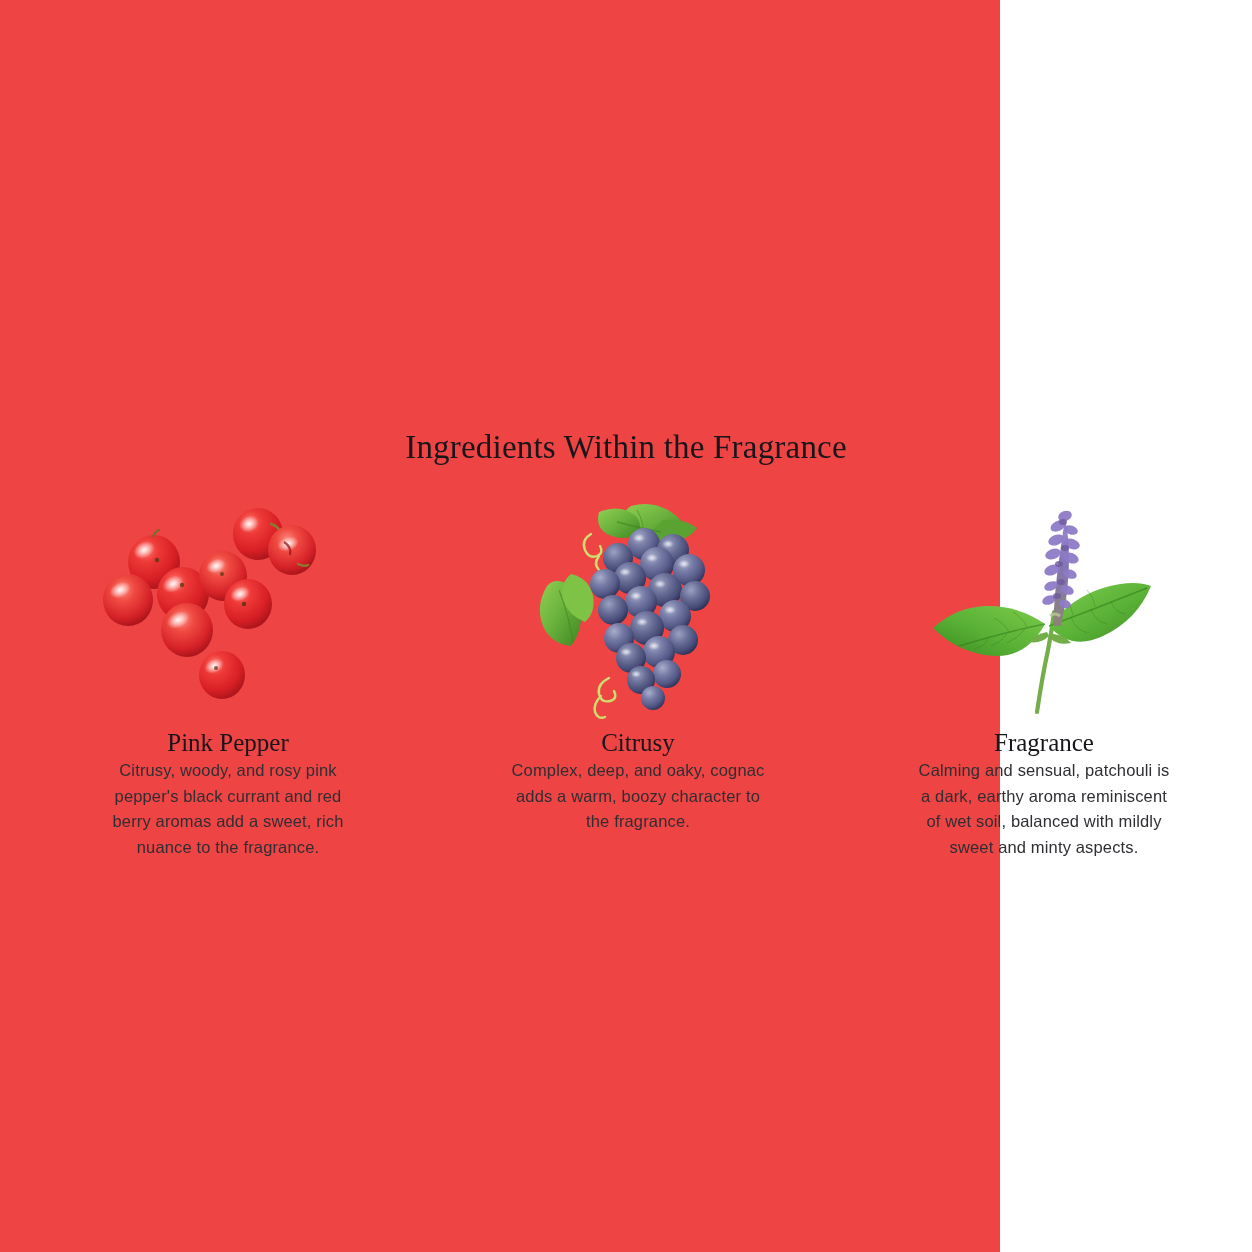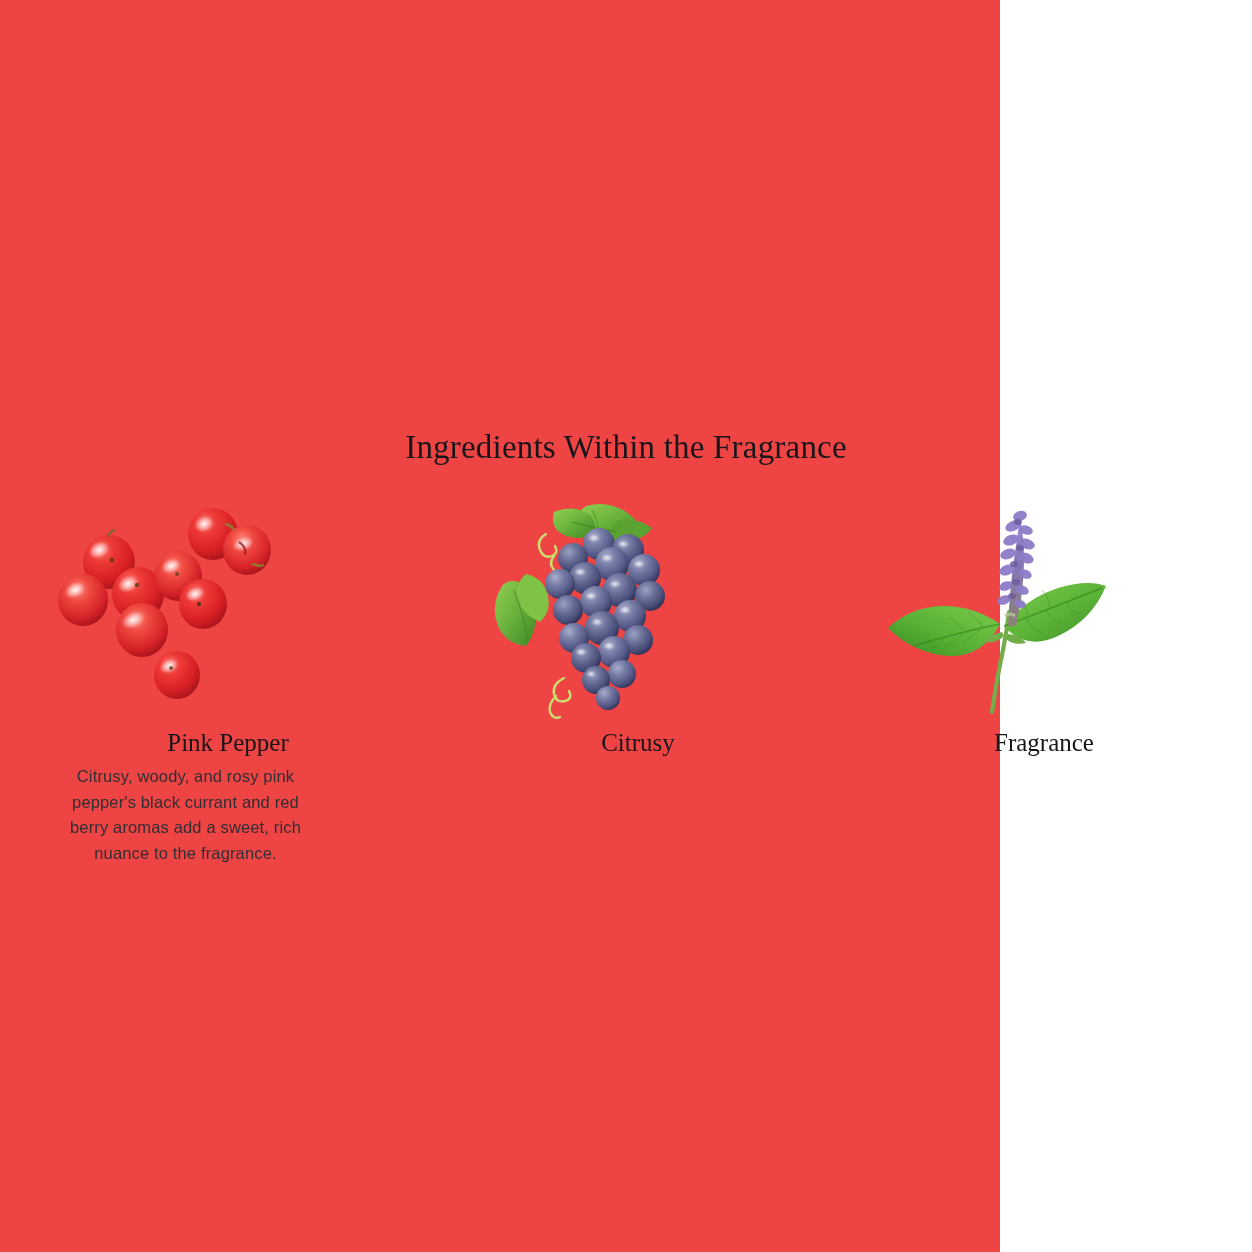--- a/index.html
+++ b/index.html
@@ -45,20 +45,21 @@
     left: 0;
     top: 498px;
     width: 1252px;
     display: flex;
     justify-content: flex-start;
   }
   .col {
     width: 340px;
     display: flex;
     flex-direction: column;
+    align-items: center;
   }
   .col-1 { margin-left: 58px; }
   .col-2 { margin-left: 70px; }
   .col-3 { margin-left: 66px; }
 
   .art-slot {
     width: 250px;
     height: 222px;
     position: relative;
   }
@@ -75,21 +76,21 @@
   }
 
   .ing-desc {
     font-family: "Liberation Sans", sans-serif;
     font-size: 16.5px;
     line-height: 25.5px;
     font-weight: 400;
     color: #302e33;
     text-align: center;
     width: 255px;
-    margin-top: 6px;
+    margin-top: 0;
     letter-spacing: 0.15px;
   }
   .col-2 .ing-desc { width: 260px; }
   .col-3 .ing-desc { width: 256px; }
 </style>
 </head>
 <body style="background: rgb(255, 255, 255);">
 
 <div class="page">
 
@@ -258,20 +259,21 @@
               <ellipse cx="157" cy="112" rx="6" ry="4"></ellipse>
               <ellipse cx="129" cy="124" rx="6" ry="4"></ellipse>
               <ellipse cx="141" cy="148" rx="6" ry="4"></ellipse>
               <ellipse cx="113" cy="154" rx="6" ry="4"></ellipse>
               <ellipse cx="123" cy="176" rx="5" ry="3.5"></ellipse>
             </g>
           </g>
         </svg>
       </div>
       <div class="ing-name">Citrusy</div>
+      <div class="ing-desc">Complex, deep, and oaky, cognac adds a warm, boozy character to the fragrance.</div>
     </div>
 
     <div class="col col-3">
       <div class="art-slot">
         <svg width="250" height="222" viewBox="0 0 250 222" xmlns="http://www.w3.org/2000/svg">
           <defs>
             <linearGradient id="pLeafL" x1="100%" y1="0%" x2="0%" y2="100%">
               <stop offset="0%" stop-color="#7ccb4a"></stop>
               <stop offset="55%" stop-color="#58b035"></stop>
               <stop offset="100%" stop-color="#3b8a20"></stop>
@@ -341,16 +343,17 @@
             <path d="M131 118 q5 -4 10 0" stroke="#b8c79a" stroke-width="3" fill="none" opacity="0.8"></path>
           </g>
 
           <g fill="#72ad48">
             <path d="M128 134 q-12 2 -18 10 q12 2 20 -6 z"></path>
             <path d="M134 136 q12 1 18 9 q-13 3 -21 -5 z"></path>
           </g>
         </svg>
       </div>
       <div class="ing-name">Fragrance</div>
+      <div class="ing-desc">Calming and sensual, patchouli is a dark, earthy aroma reminiscent of wet soil, balanced with mildly sweet and minty aspects.</div>
     </div>
 
   </div>
 </div>
 
 </body></html>

